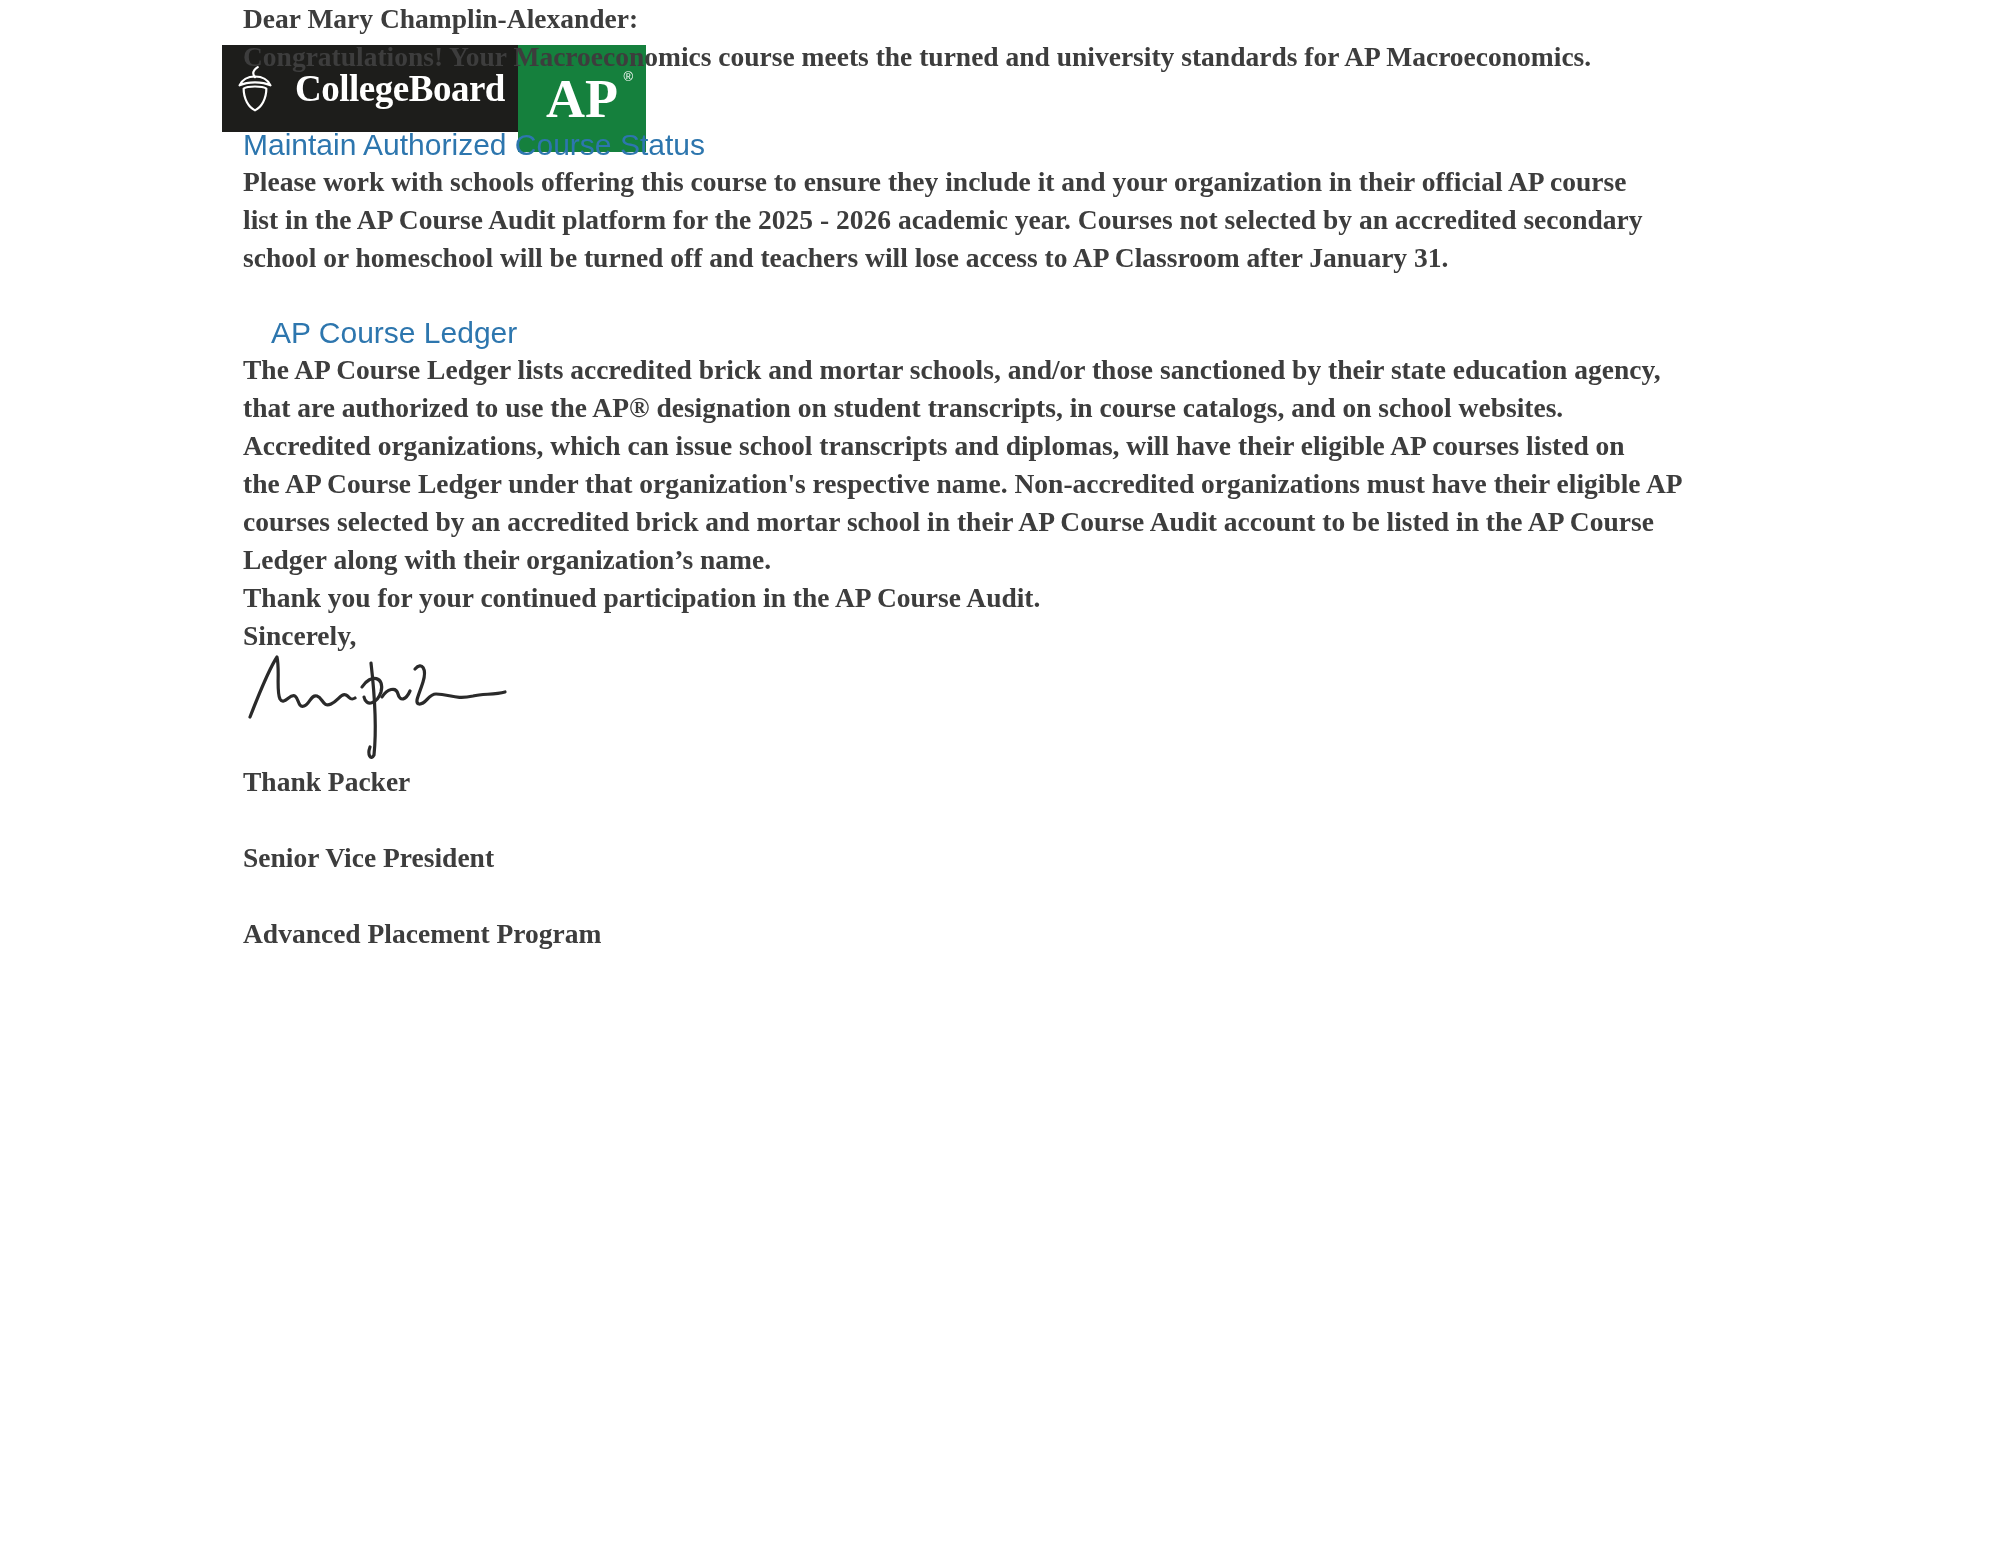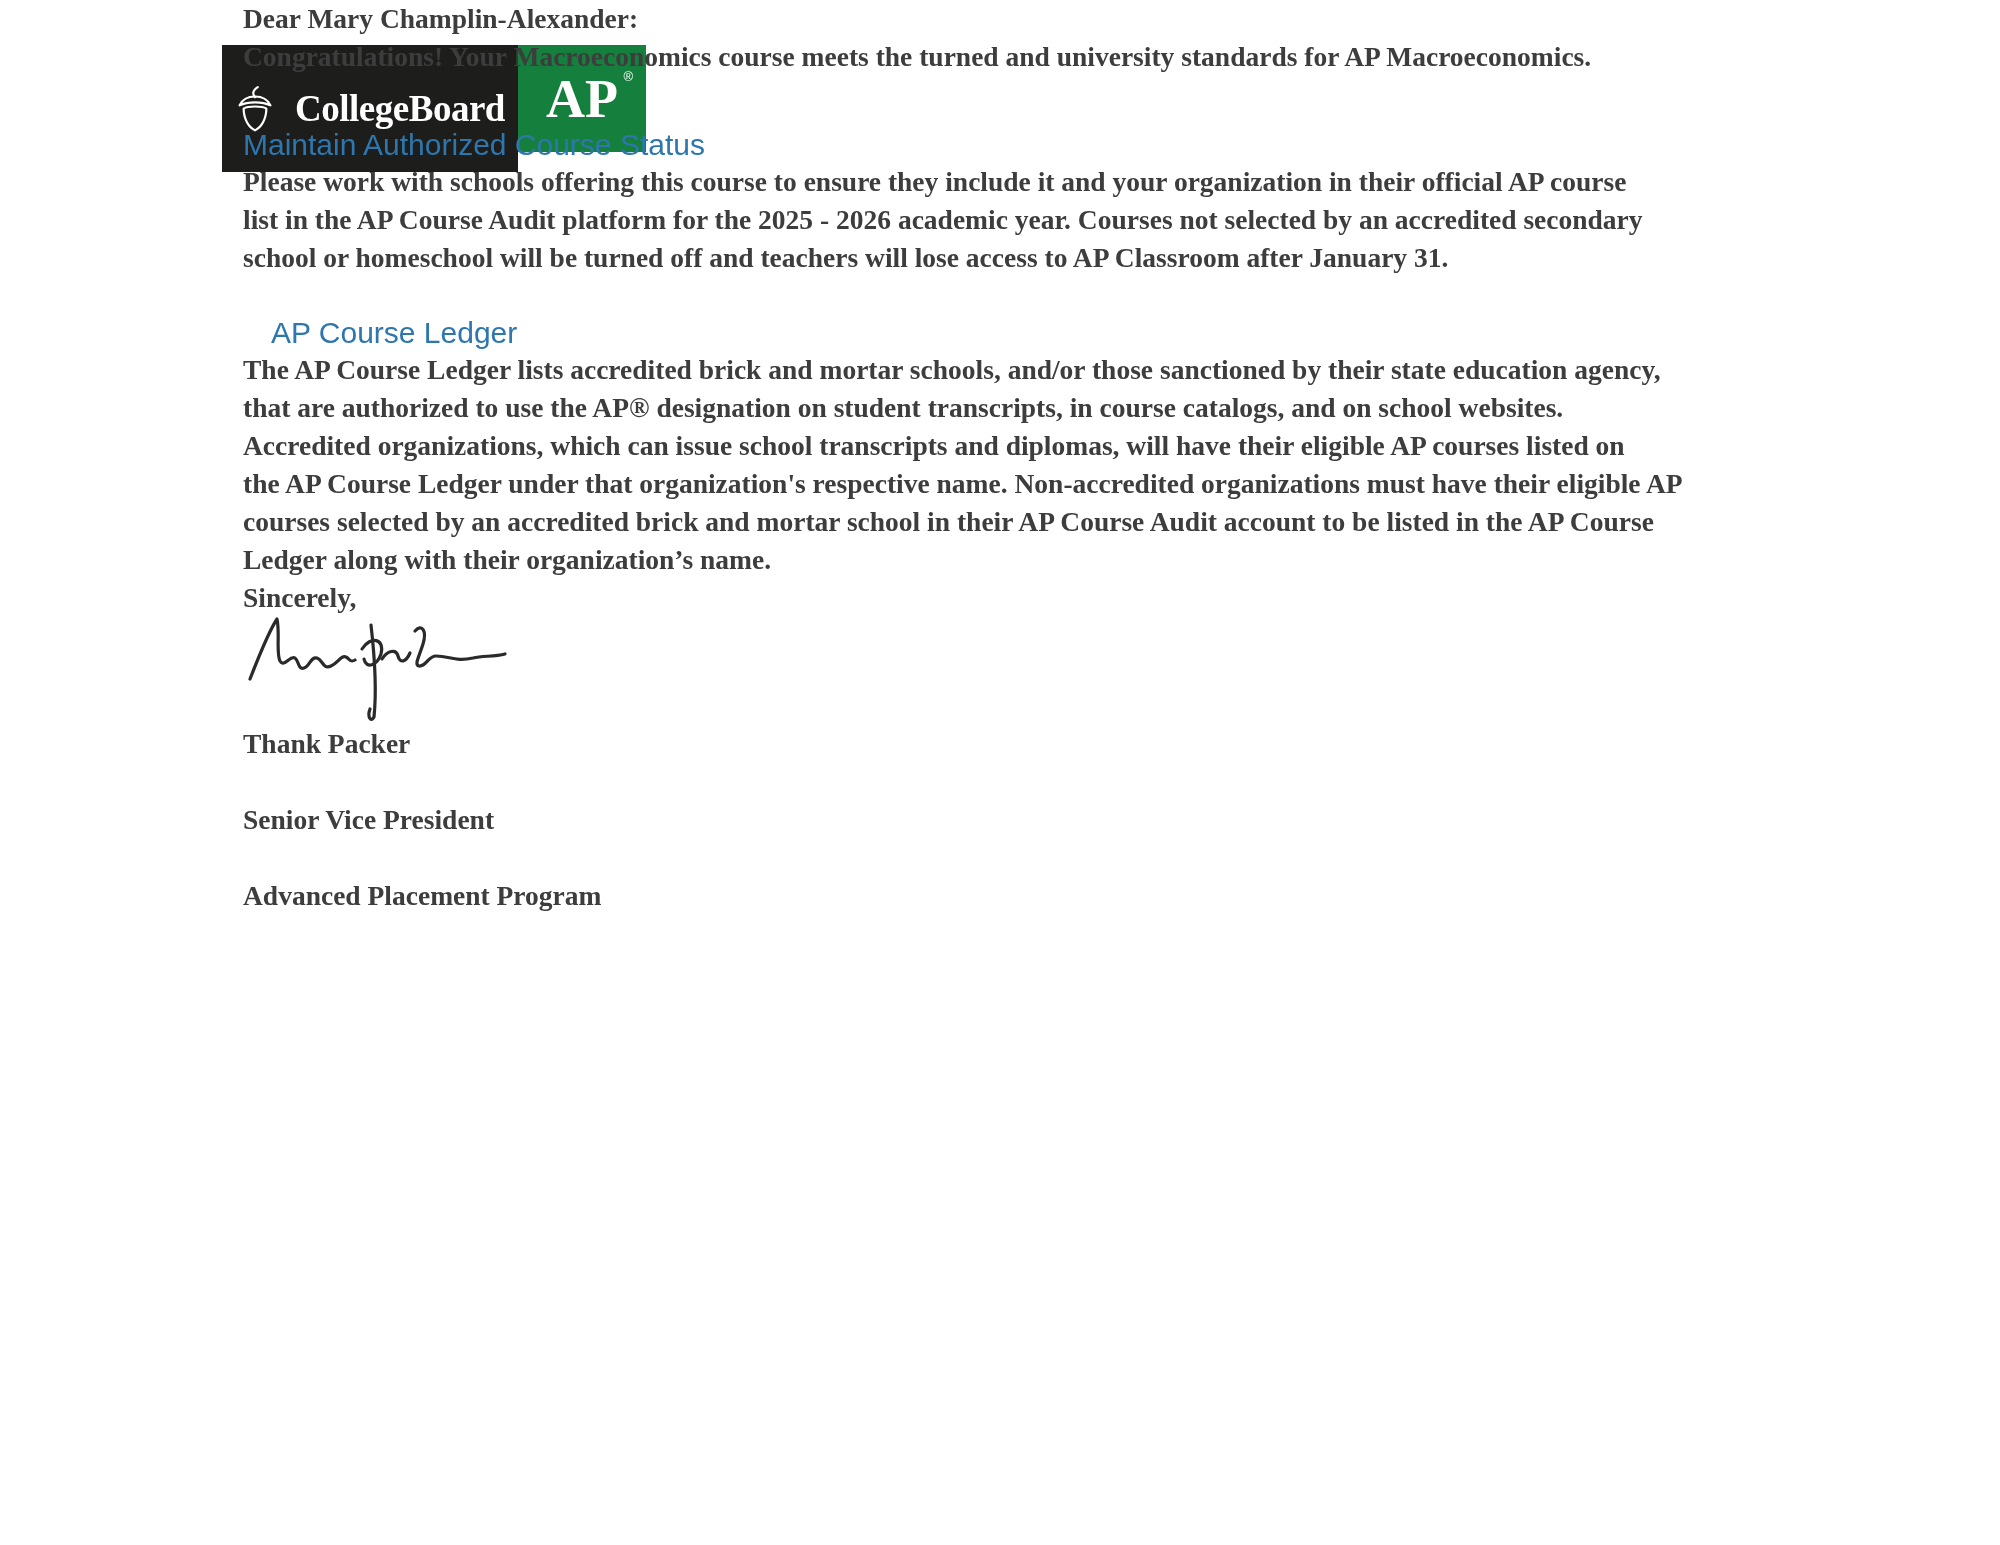--- a/index.html
+++ b/index.html
@@ -19,21 +19,21 @@
   .logo-lockup {
     position: absolute;
     left: 222px;
     top: 45px;
     height: 107px;
     display: flex;
   }
   .logo-black {
     background: #1d1d1b;
     width: 296px;
-    height: 127px;
+    height: 87px;
     display: flex;
     align-items: center;
     justify-content: center;
     gap: 20px;
   }
   .logo-brand-text {
     color: #ffffff;
     font-family: "Liberation Serif", serif;
     font-weight: 700;
     font-size: 37px;
@@ -142,20 +142,21 @@
 school or homeschool will be turned off and teachers will lose access to AP Classroom after January 31.</p>
 
     <h2 class="section-heading h-ledger">AP Course Ledger</h2>
     <p class="p-ledger1">The AP Course Ledger lists accredited brick and mortar schools, and/or those sanctioned by their state education agency,
 that are authorized to use the AP® designation on student transcripts, in course catalogs, and on school websites.</p>
     <p class="p-ledger2">Accredited organizations, which can issue school transcripts and diplomas, will have their eligible AP courses listed on
 the AP Course Ledger under that organization's respective name. Non-accredited organizations must have their eligible AP
 courses selected by an accredited brick and mortar school in their AP Course Audit account to be listed in the AP Course
 Ledger along with their organization’s name.</p>
 
+    <p class="p-thanks">Thank you for your continued participation in the AP Course Audit.</p>
 
     <p class="p-signoff">Sincerely,</p>
 
     <div class="signature-wrap">
       <svg width="262" height="112" viewBox="0 0 262 112" fill="none" xmlns="http://www.w3.org/2000/svg">
         <g stroke="#2a2a2a" stroke-width="3.2" stroke-linecap="round" stroke-linejoin="round" fill="none">
 
           <path d="M3 66 C10 48, 22 18, 30 6 C33 20, 29 40, 33 48 C37 55, 43 42, 48 45 C52 48, 51 57, 57 55 C63 53, 64 43, 70 45 C76 47, 76 57, 84 53 C91 50, 94 42, 99 44 C103 46, 103 50, 108 47"></path>
 
           <path d="M124 12 C127 38, 130 75, 127 104 C124 110, 120 104, 123 96"></path>

